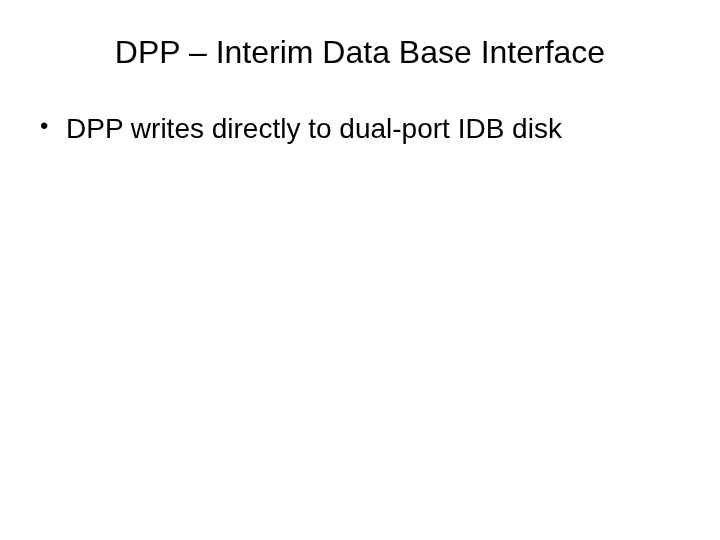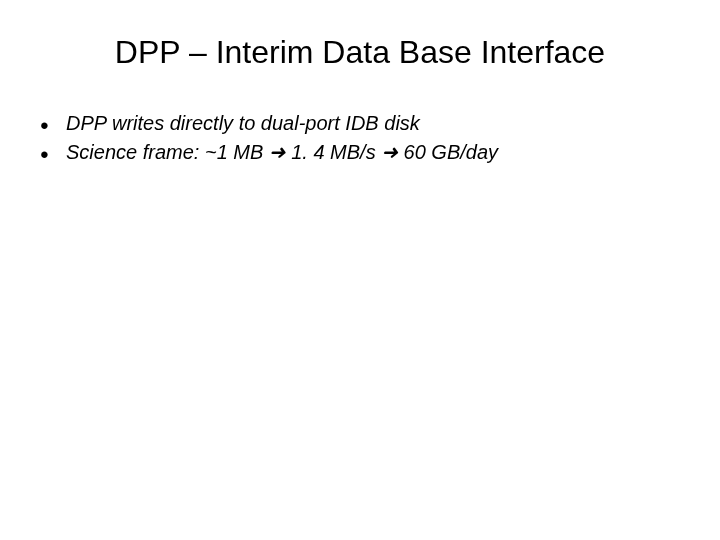--- a/index.html
+++ b/index.html
@@ -24,25 +24,24 @@
     margin: 10px 0 40px 0;
     letter-spacing: 0px;
   }
   ul.top {
     list-style: none;
     margin: 0;
     padding: 0 0 0 10px;
   }
   ul.top > li {
     position: relative;
-    font-size: 20px;
+    font-size: 28px;
     line-height: 1.25;
     padding-left: 26px;
     margin: 0 0 4px 0;
-    font-style: italic;
   }
   ul.top > li::before {
     content: "•";
     position: absolute;
     left: 0;
     top: 0;
     font-size: 24px;
   }
   .sub {
     font-size: 21px;
@@ -53,17 +52,16 @@
   }
 </style>
 </head>
 <body>
 
 <div class="slide">
   <div class="title">DPP – Interim Data Base Interface</div>
 
   <ul class="top">
     <li>DPP writes directly to dual-port IDB disk</li>
-    <li>Science frame: ~1 MB ➜ 1. 4 MB/s ➜ 60 GB/day</li>
   </ul>
 
 
 </div>
 
 </body></html>

